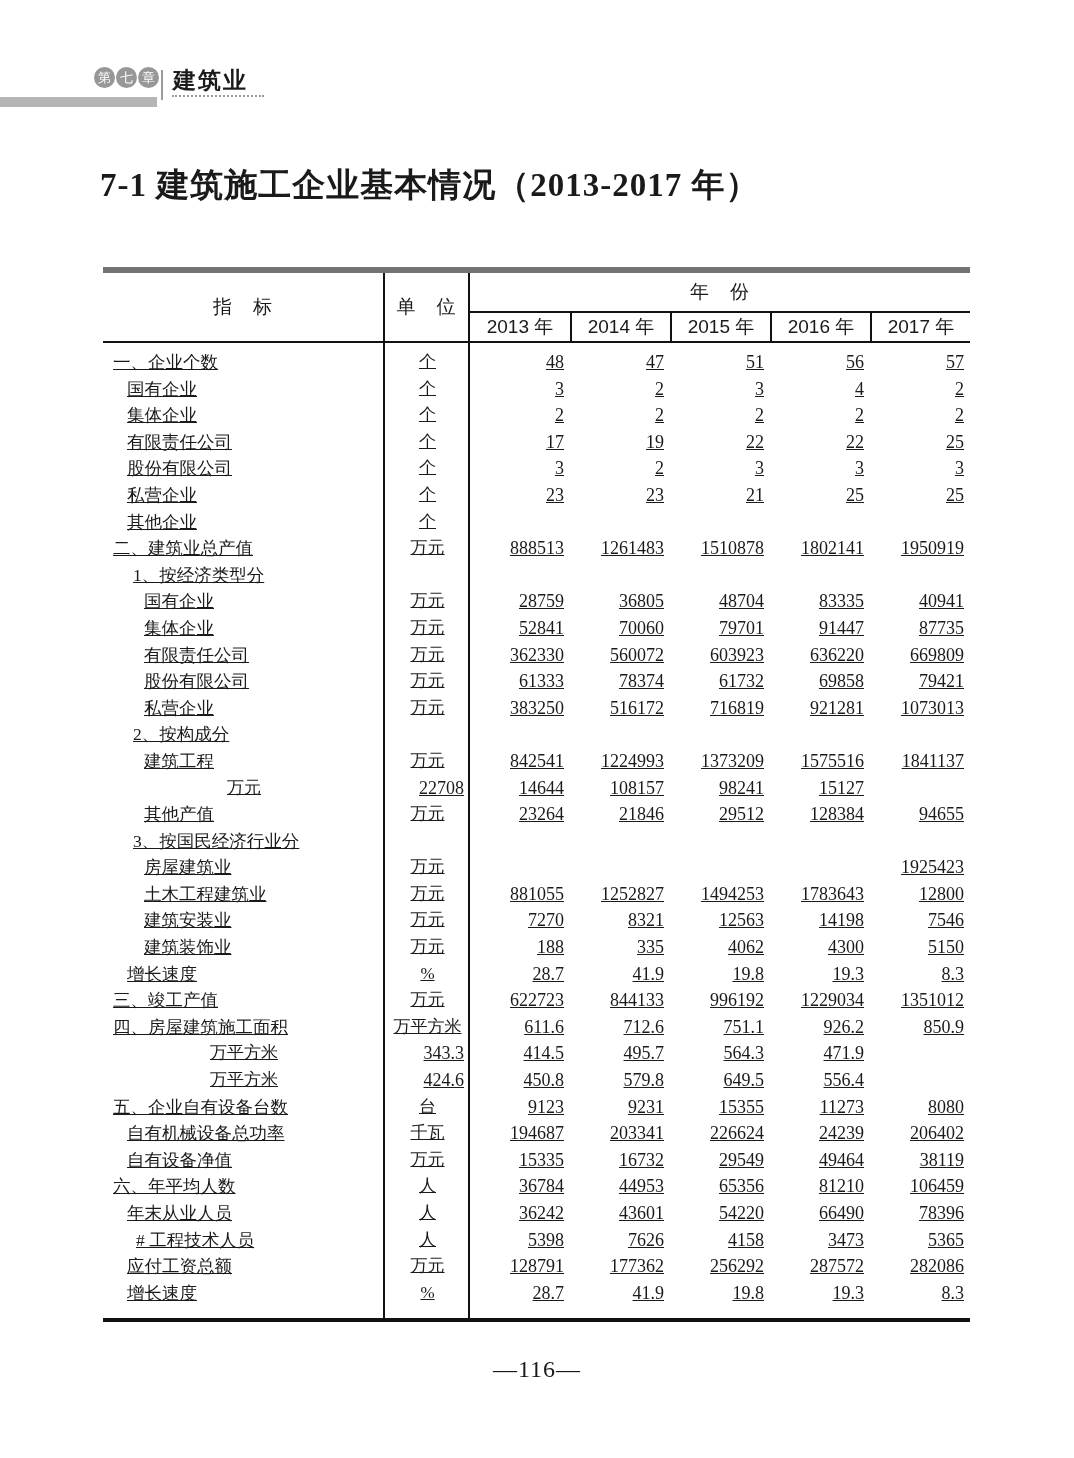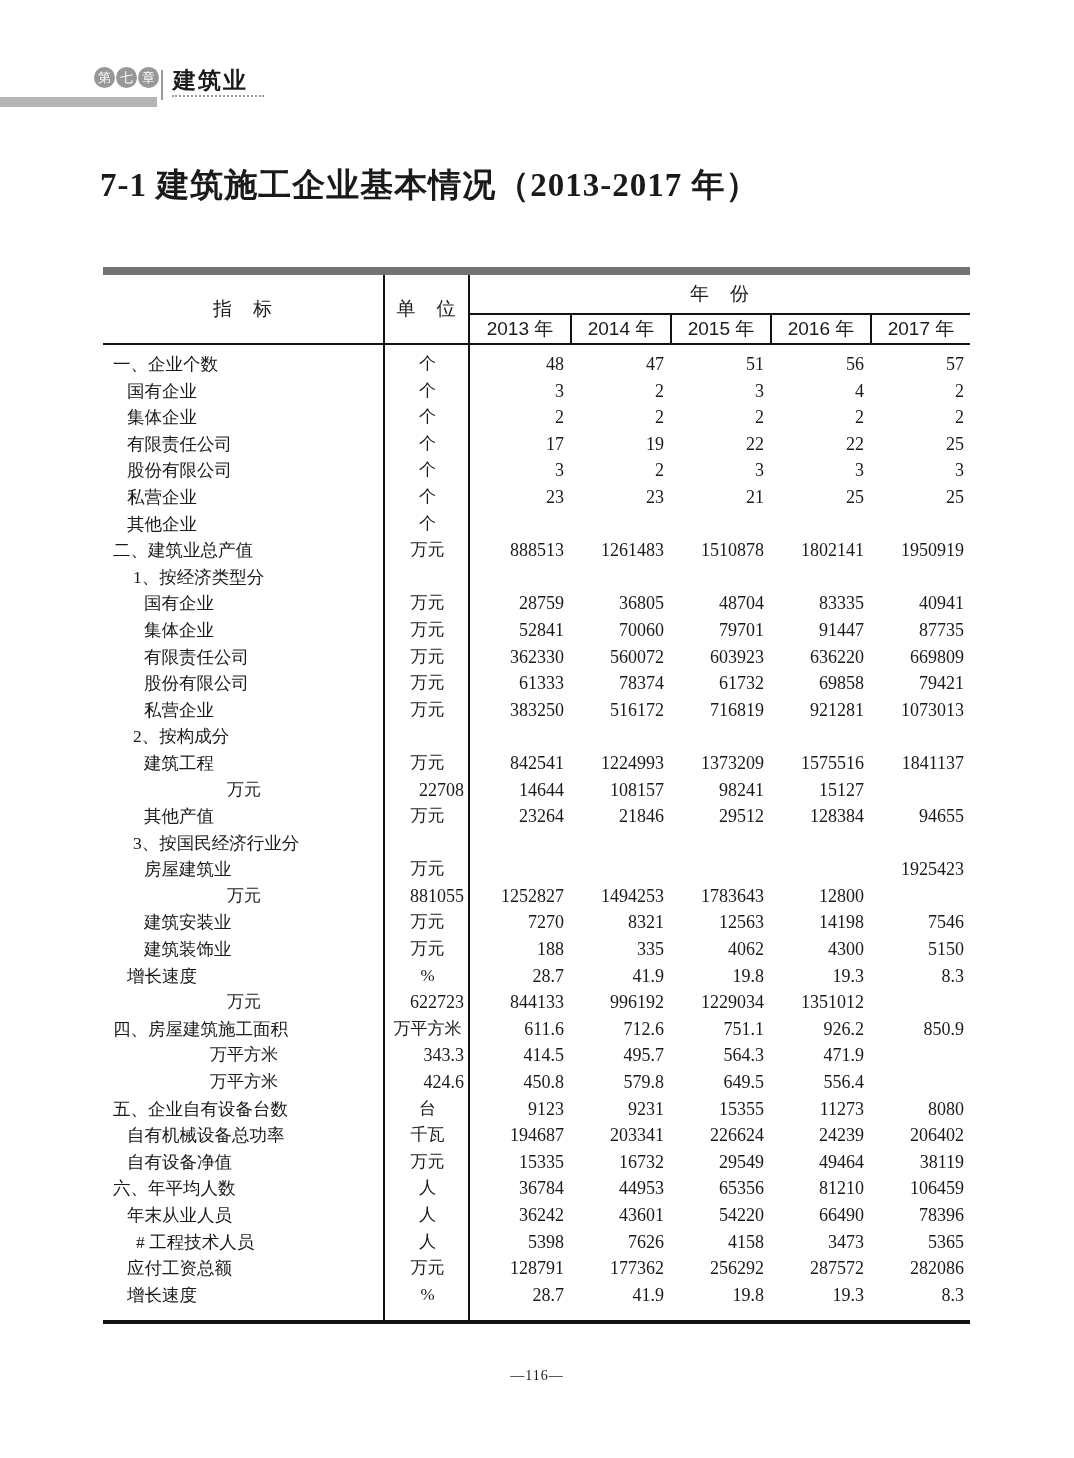--- a/index.html
+++ b/index.html
@@ -49,21 +49,21 @@
   .page-title {
     position:absolute; left:100px; top:163px;
     font-size:33px; font-weight:bold; letter-spacing:1px;
     font-family:"Liberation Serif","DejaVu Serif",serif;
   }
 
   
   .stats-table {
     position:absolute; left:103px; top:267px;
     width:867px;
-    border-top:8px solid #737373;
+    border-top:6px solid #737373;
     border-bottom:4px solid #121212;
   }
   .thead {
     display:grid; grid-template-columns:282px 85px 500px;
     border-bottom:2.5px solid #121212;
     font-family:"Liberation Sans",sans-serif;
     font-size:19px;
   }
   .th-indicator, .th-unit {
     height:68px;
@@ -94,35 +94,36 @@
     position:absolute; top:0; bottom:0; width:2px;
     background:#121212;
   }
   .col-line.l1 { left:280px; }
   .col-line.l2 { left:365px; }
 
   .trow {
     display:grid; grid-template-columns:282px 85px repeat(5,100px);
     height:26.6px; line-height:26.6px;
     font-size:17.5px;
+    text-decoration:underline;
   }
   .cell-label { white-space:nowrap; overflow:hidden; }
   .cell-label.ind0 { padding-left:10px; }
   .cell-label.ind1 { padding-left:24px; }
   .cell-label.ind2 { padding-left:30px; }
   .cell-label.ind3 { padding-left:41px; }
   .cell-label.ind4 { padding-left:33px; }
   .cell-unit { text-align:center; font-size:17px; white-space:nowrap; }
   .cell-val  { text-align:right; padding-right:6px; font-size:18px; white-space:nowrap; }
 
   
   .page-number {
     position:absolute; left:0; top:1356px;
     width:100%; text-align:center;
-    font-size:14px; letter-spacing:1px;margin-top:12px;
+    font-size:24px; letter-spacing:1px;
   }
 </style>
 </head>
 <body>
 
 <div class="page">
 
   <div class="gray-bar"></div>
 
   <div class="badge">
@@ -329,20 +330,21 @@
         <div class="trow">
           <div class="cell-label ind3">房屋建筑业</div>
           <div class="cell-unit">万元</div>
           <div class="cell-val"></div>
           <div class="cell-val"></div>
           <div class="cell-val"></div>
           <div class="cell-val"></div>
           <div class="cell-val">1925423</div>
         </div>
         <div class="trow">
+          <div class="cell-label ind3">土木工程建筑业</div>
           <div class="cell-unit">万元</div>
           <div class="cell-val">881055</div>
           <div class="cell-val">1252827</div>
           <div class="cell-val">1494253</div>
           <div class="cell-val">1783643</div>
           <div class="cell-val">12800</div>
         </div>
         <div class="trow">
           <div class="cell-label ind3">建筑安装业</div>
           <div class="cell-unit">万元</div>
@@ -364,20 +366,21 @@
         <div class="trow">
           <div class="cell-label ind1">增长速度</div>
           <div class="cell-unit">%</div>
           <div class="cell-val">28.7</div>
           <div class="cell-val">41.9</div>
           <div class="cell-val">19.8</div>
           <div class="cell-val">19.3</div>
           <div class="cell-val">8.3</div>
         </div>
         <div class="trow">
+          <div class="cell-label ind0">三、竣工产值</div>
           <div class="cell-unit">万元</div>
           <div class="cell-val">622723</div>
           <div class="cell-val">844133</div>
           <div class="cell-val">996192</div>
           <div class="cell-val">1229034</div>
           <div class="cell-val">1351012</div>
         </div>
         <div class="trow">
           <div class="cell-label ind0">四、房屋建筑施工面积</div>
           <div class="cell-unit">万平方米</div>

